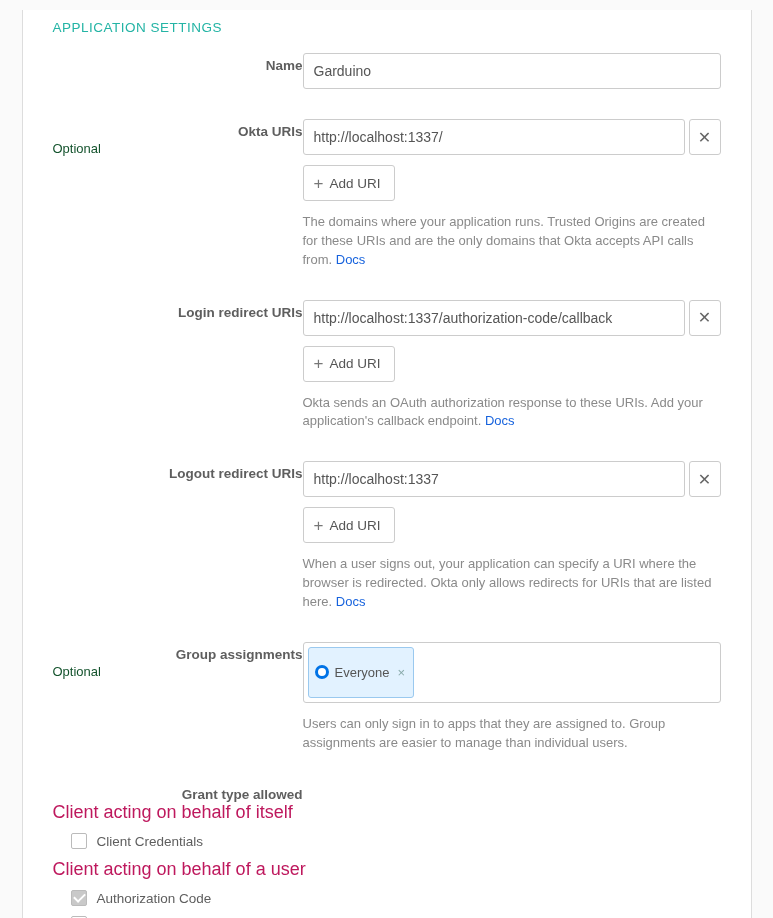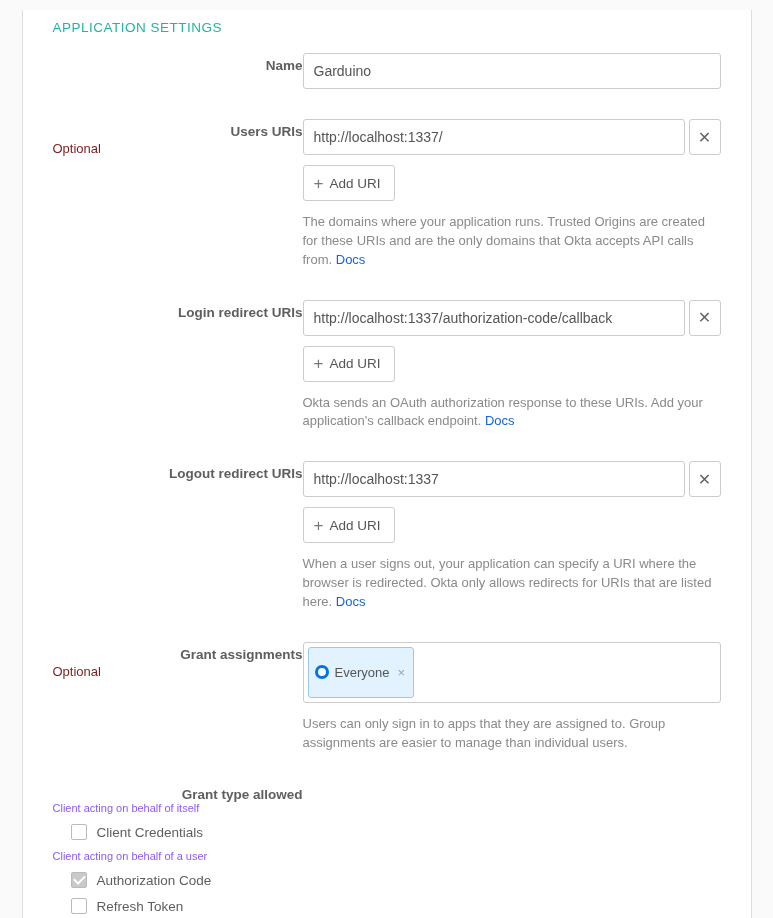--- a/index.html
+++ b/index.html
@@ -32,21 +32,21 @@
     padding-top: 5px;
     flex-shrink: 0;
   }
   .label {
     color: #5e5e5e;
     font-size: 13.5px;
     font-weight: 600;
     text-align: right;
   }
   .optional {
-    color: #7f1d1d;
+    color: #14532d;
     font-size: 13px;
     margin-top: 2px;
   }
   .field-col {
     flex: 1;
   }
   .input-full {
     width: 100%;
     height: 36px;
     border: 1px solid #ccc;
@@ -130,22 +130,22 @@
   }
   .tag-icon {
     width: 14px; height: 14px; border-radius: 50%;
     border: 3px solid #0073e6;
     display:inline-block;
     box-shadow: inset 0 0 0 2px #fff;
     background:#fff;
   }
   .tag-x { color:#8aa; font-size:13px; cursor:pointer; padding:0 2px;}
   .grant-heading {
-    color: #8b5cf6;
-    font-size: 11px;
+    color: #be185d;
+    font-size: 18px;
     margin-bottom: 10px;
   }
   .checkbox-row {
     display: flex;
     align-items: center;
     gap: 10px;
     margin-bottom: 10px;
     padding-left: 18px;
   }
   .cbox {
@@ -178,21 +178,21 @@
     <div class="label-col">
       <div class="label">Name</div>
     </div>
     <div class="field-col">
       <input class="input-full" value="Garduino" style="">
     </div>
   </div>
 
   <div class="row">
     <div class="label-col">
-      <div class="label">Users URIs</div>
+      <div class="label">Okta URIs</div>
       <div class="optional">Optional</div>
     </div>
     <div class="field-col">
       <div class="uri-row">
         <input class="uri-input" value="http://localhost:1337/" style="">
         <button class="remove-btn">
           <span>✕</span>
         </button>
       </div>
       <button class="add-btn">
@@ -245,21 +245,21 @@
       </button>
       <div class="help">
         <span>When a user signs out, your application can specify a URI where the browser is redirected. Okta only allows redirects for URIs that are listed here.</span>
         <a class="docs-link">Docs</a>
       </div>
     </div>
   </div>
 
   <div class="row">
     <div class="label-col">
-      <div class="label">Grant assignments</div>
+      <div class="label">Group assignments</div>
       <div class="optional">Optional</div>
     </div>
     <div class="field-col">
       <div class="group-field">
         <span class="tag">
           <span class="tag-icon"></span>
           <span>Everyone</span>
           <span class="tag-x">×</span>
         </span>
       </div>

